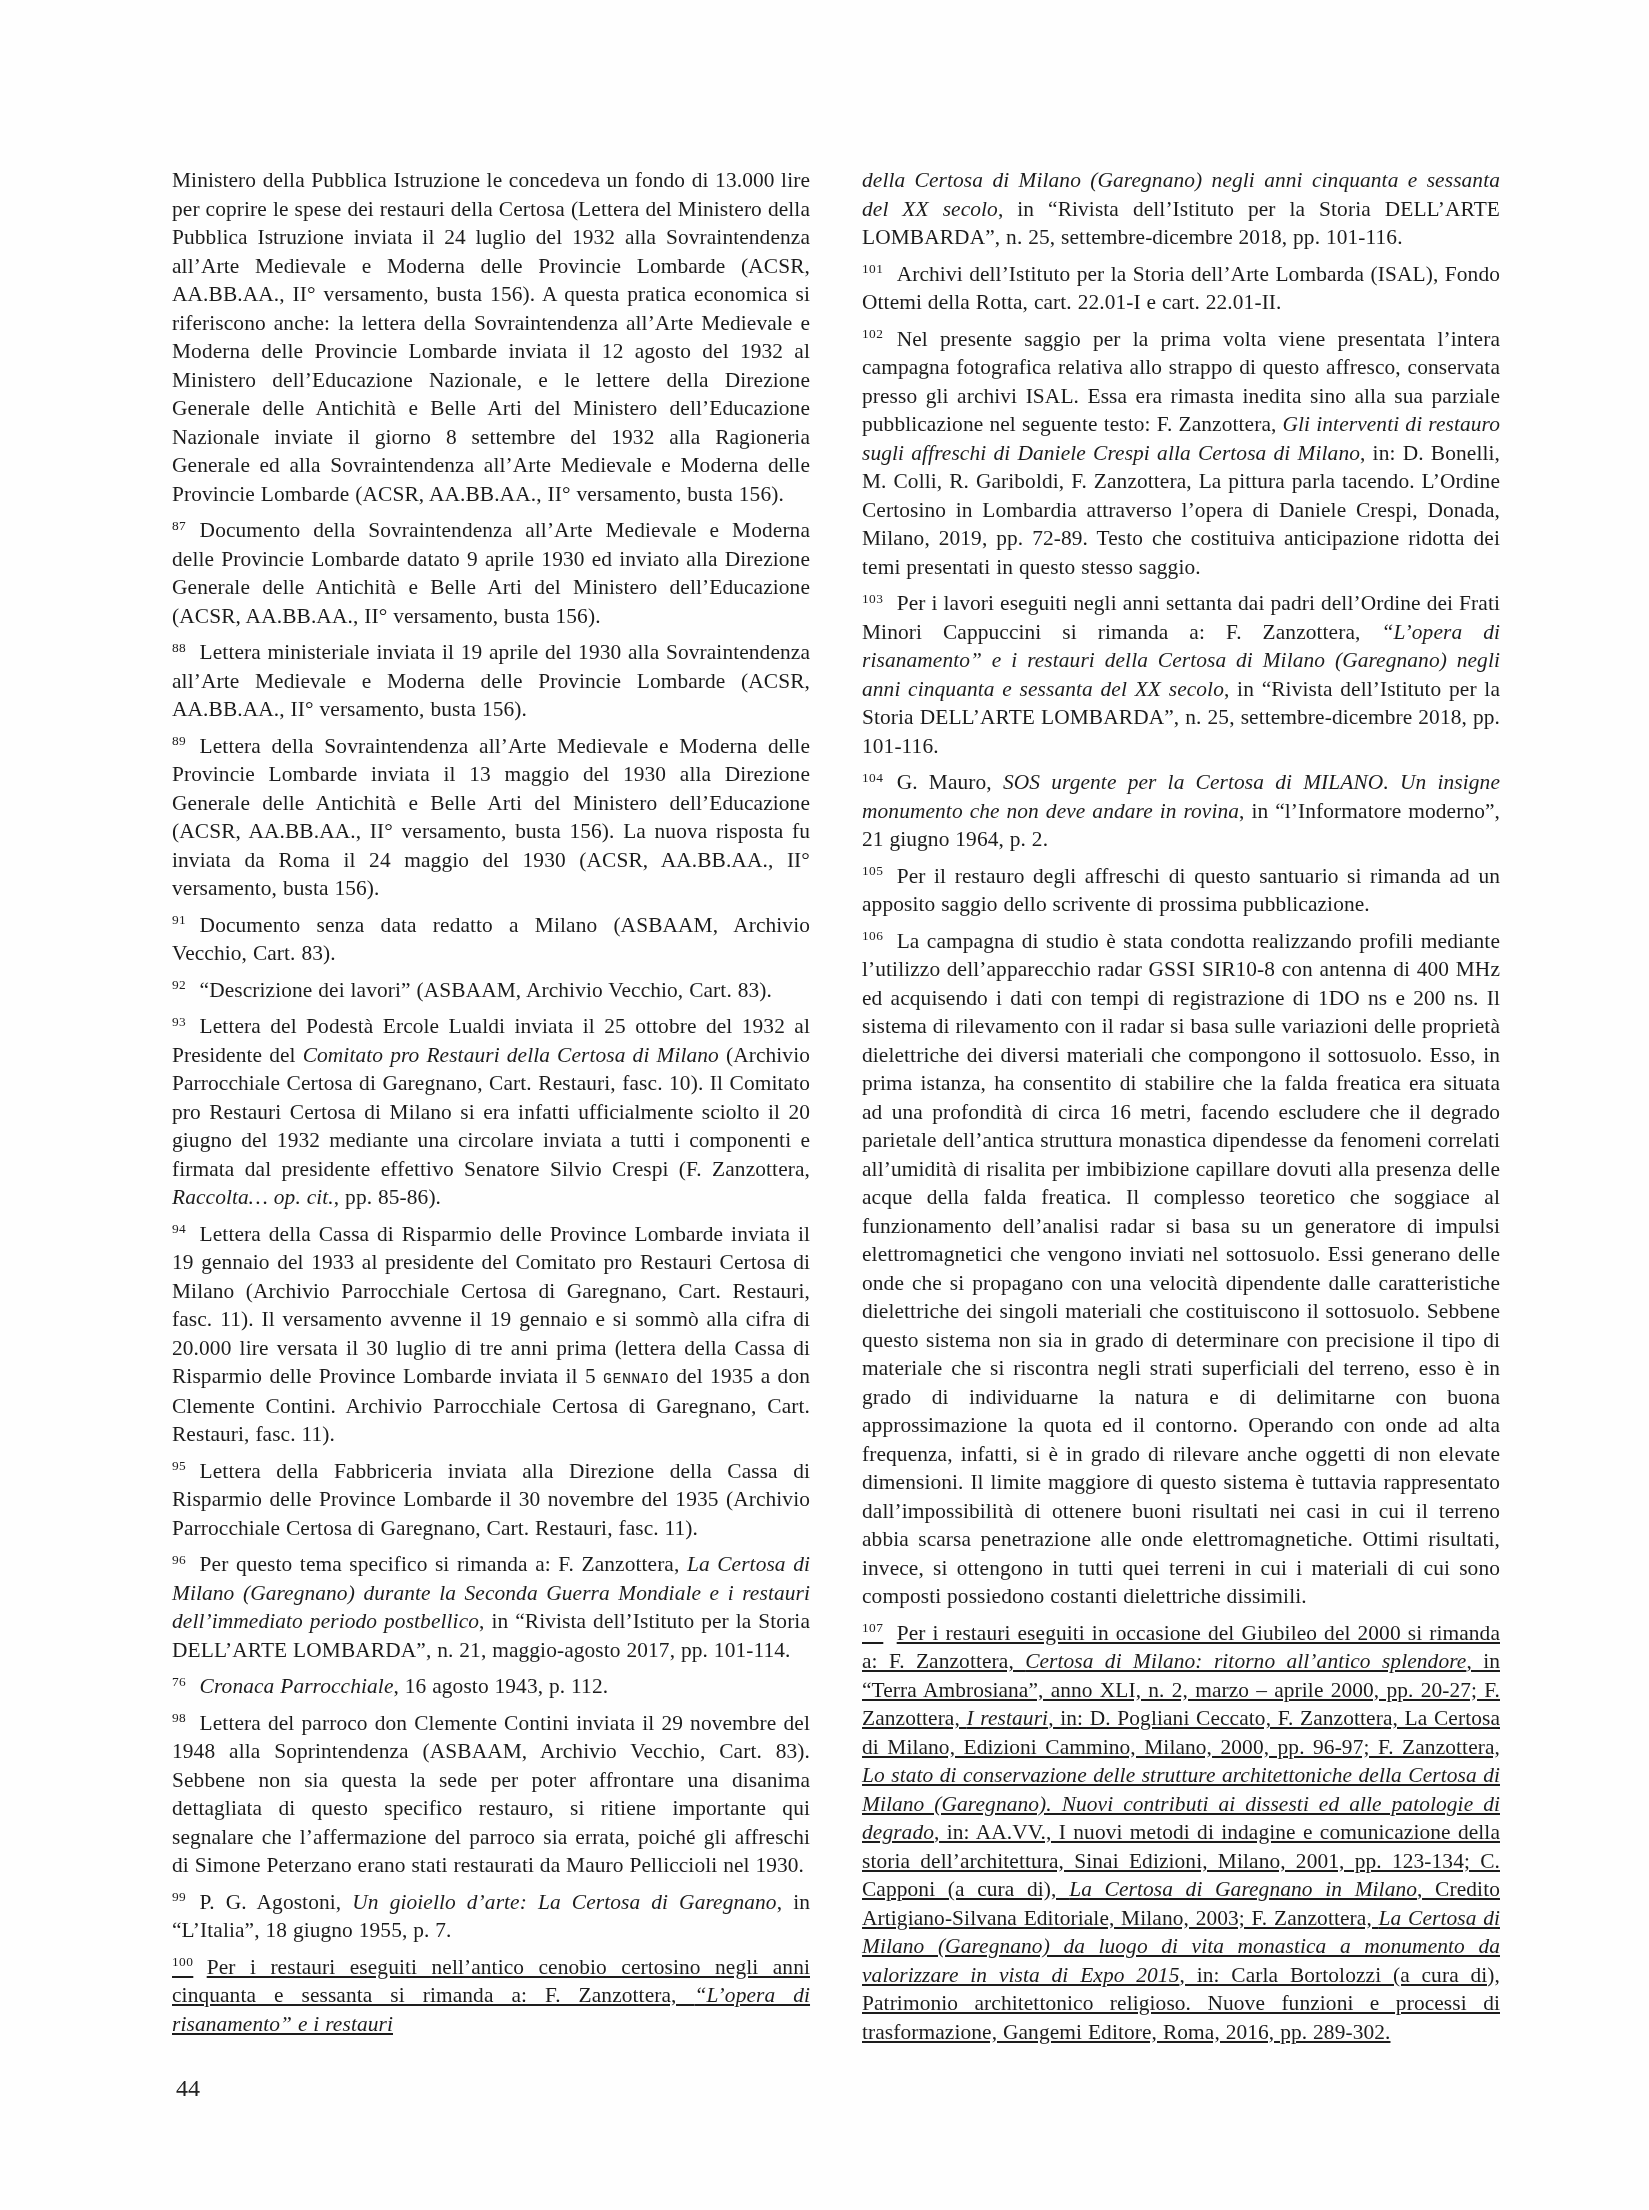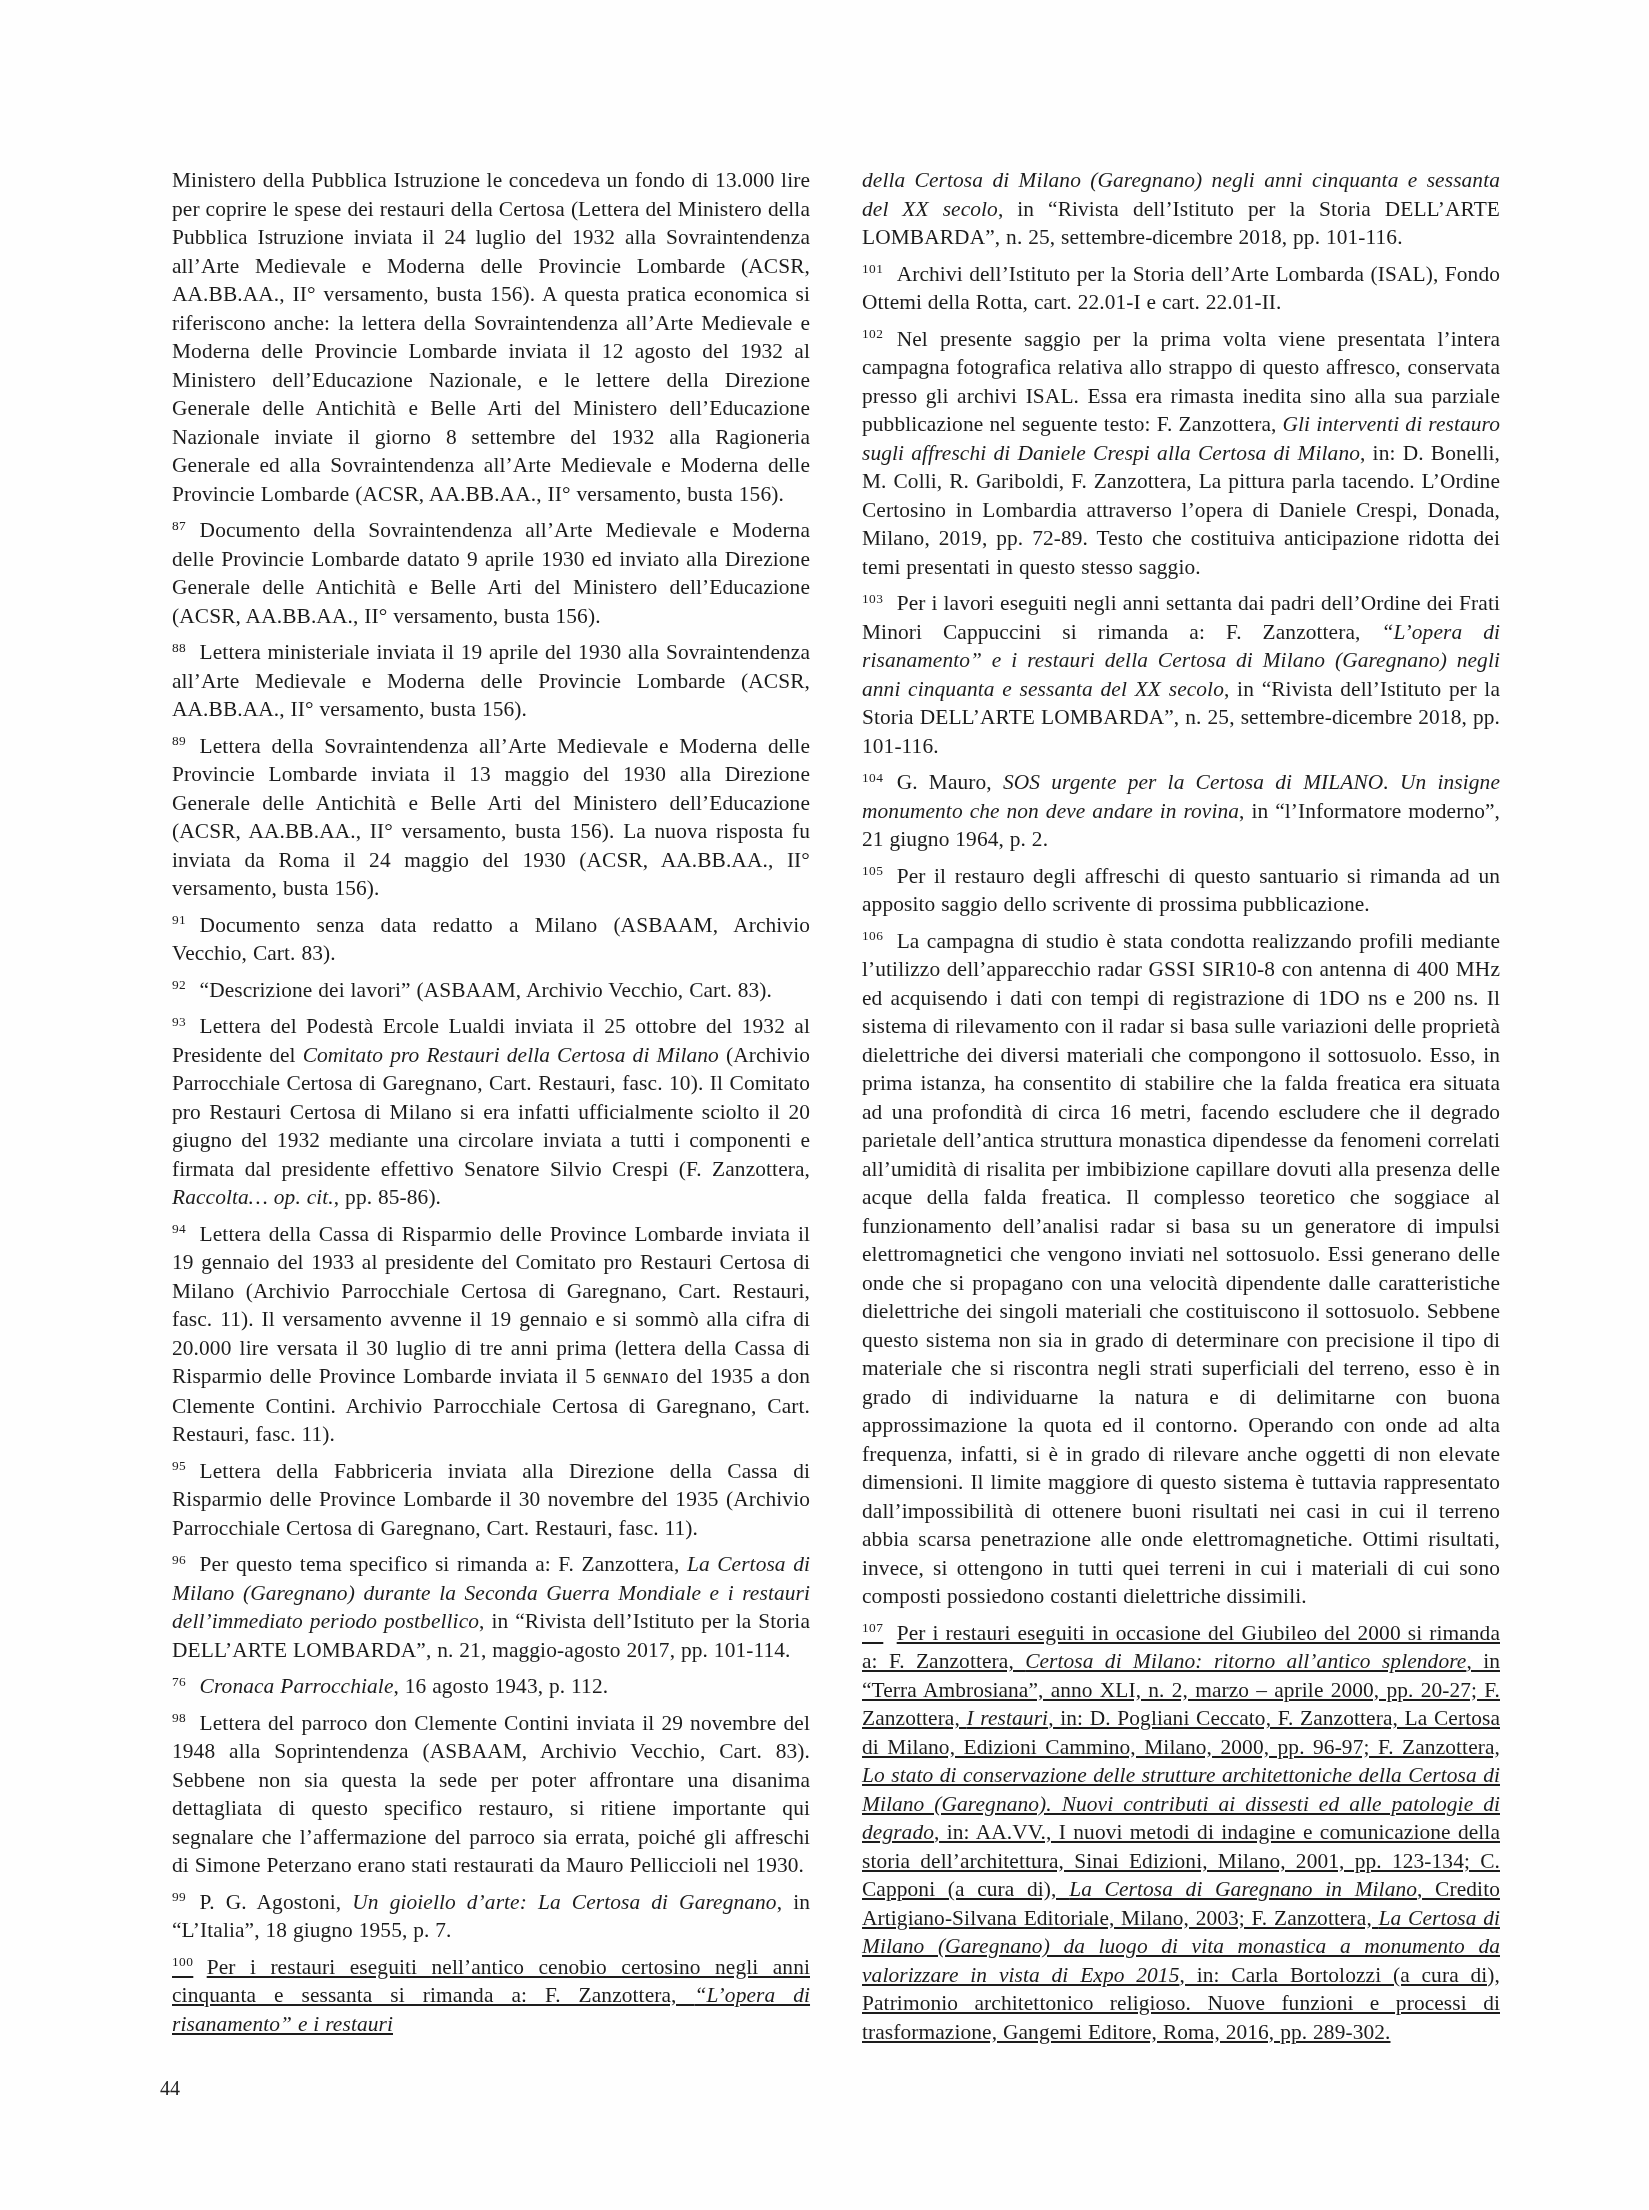--- a/index.html
+++ b/index.html
@@ -47,23 +47,23 @@
     letter-spacing: 0.4px;
   }
   .smallcaps {
     font-variant: small-caps;
     letter-spacing: 0.4px;
     font-family: Liberation Mono, monospace;
   }
   i { font-style: italic; }
   .page-number {
     position: absolute;
-    left: 160px;
+    left: 176px;
     top: 2072px;
-    font-size: 20px;
+    font-size: 24px;
     line-height: 32px;
     color: #222222;
     text-align: center;
   }
 </style>
 </head>
 <body>
 
 <div class="page">
   <div class="columns">

